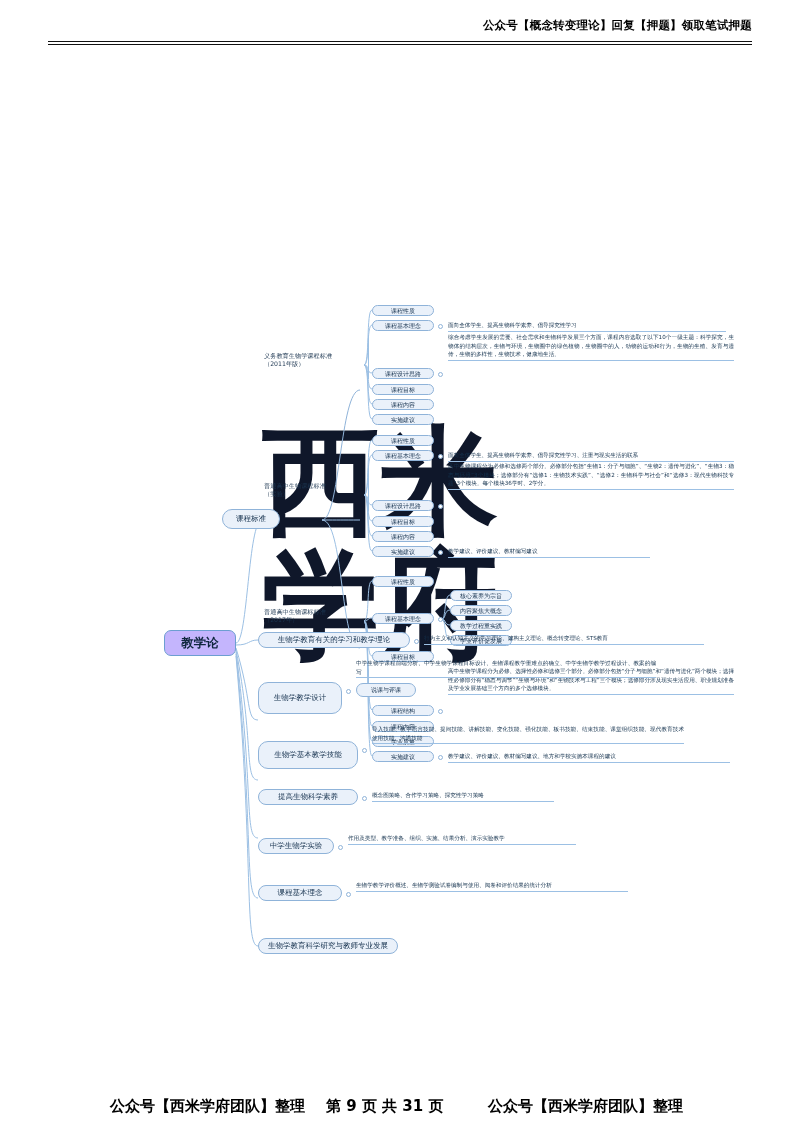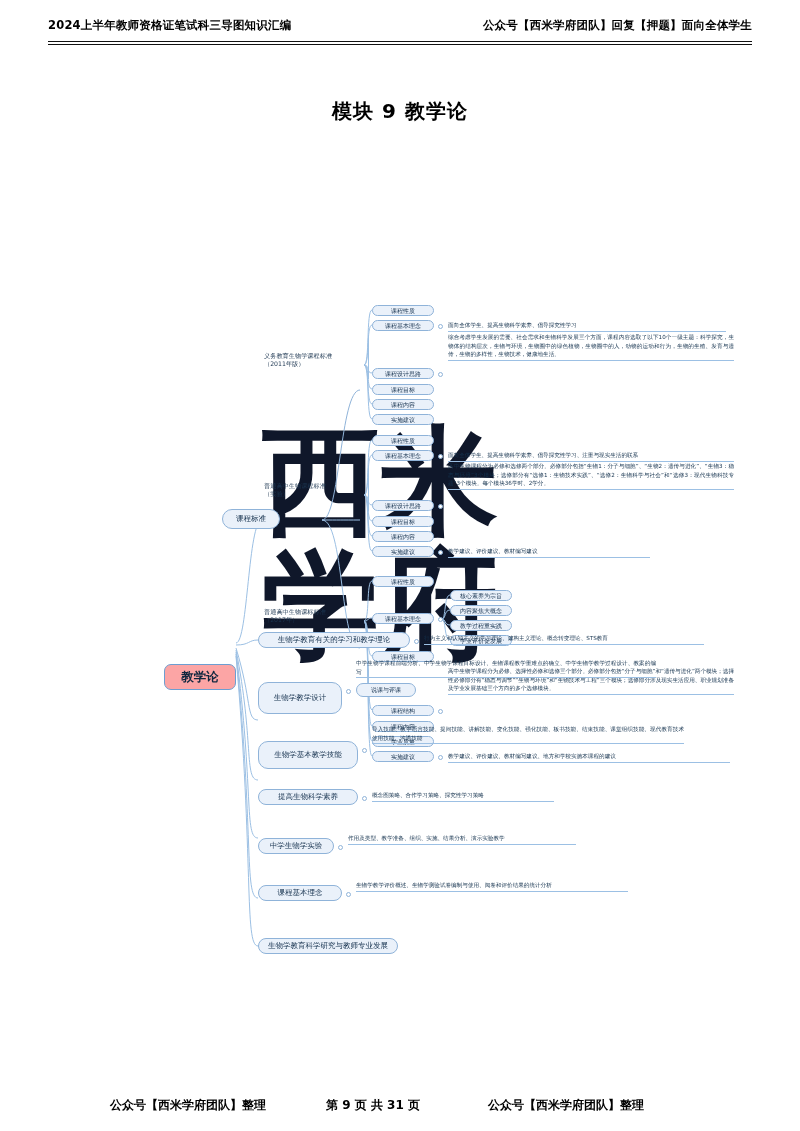--- a/index.html
+++ b/index.html
@@ -55,22 +55,22 @@
     background:#eaf1fa;
     border:1px solid #8fb3d9;
     border-radius:10px;
     color:#16324f;
     display:flex;align-items:center;justify-content:center;
     text-align:center;
     line-height:1.25;
     z-index:3;
   }
   .node.root{
-    background:#fca5a5;border:1.6px solid #6d9ed1;border-radius:7px;
-    font-size:12.5px;font-weight:bold;color:#10273f;margin-top:34px;
+    background:#c4b5fd;border:1.6px solid #6d9ed1;border-radius:7px;
+    font-size:12.5px;font-weight:bold;color:#10273f;
   }
   .node.lvl1{font-size:7.5px;}
   .node.lvl2{background:transparent;border:none;font-size:6.2px;color:#1b3550;
              display:block;text-align:left;line-height:1.3;}
   .node.lvl3{font-size:6px;}
   .node.leafbox{font-size:6px;}
 
   
   .txt{
     position:absolute;z-index:3;
@@ -83,38 +83,36 @@
   .txt.one{white-space:nowrap;}
 
   .bullet{
     position:absolute;width:3.4px;height:3.4px;border-radius:50%;
     border:.7px solid #8fb3d9;background:#fff;z-index:4;
   }
 
   
   .footer{
     position:absolute;left:48px;top:1097px;width:704px;height:20px;
-    font-size:12px;font-weight:bold;
+    font-size:15px;font-weight:bold;
   }
   .footer .f-left{position:absolute;left:62px;top:0;white-space:nowrap;}
   .footer .f-mid{position:absolute;left:278px;top:0;white-space:nowrap;}
   .footer .f-right{position:absolute;left:440px;top:0;white-space:nowrap;}
 </style>
 </head>
 <body>
 
 <div class="page">
 
   <div class="header">
-    <div class="header-left">2024上半年教师资格证笔试科三导图知识汇编</div>
-    <div class="header-right">公众号【西米学府团队】回复【押题】面向全体学生</div>
+    <div class="header-right">公众号【概念转变理论】回复【押题】领取笔试押题</div>
     <div class="header-rule"></div>
   </div>
 
-  <div class="doc-title">模块 9 教学论</div>
 
   <div class="watermark">西米<br>学府</div>
 
   <div class="map">
 
     <svg viewBox="0 0 800 840">
       <g fill="none" stroke="#9cc0e4" stroke-width="1">
 
         <path d="M236,503 C248,503 248,380 262,380"></path>
 

